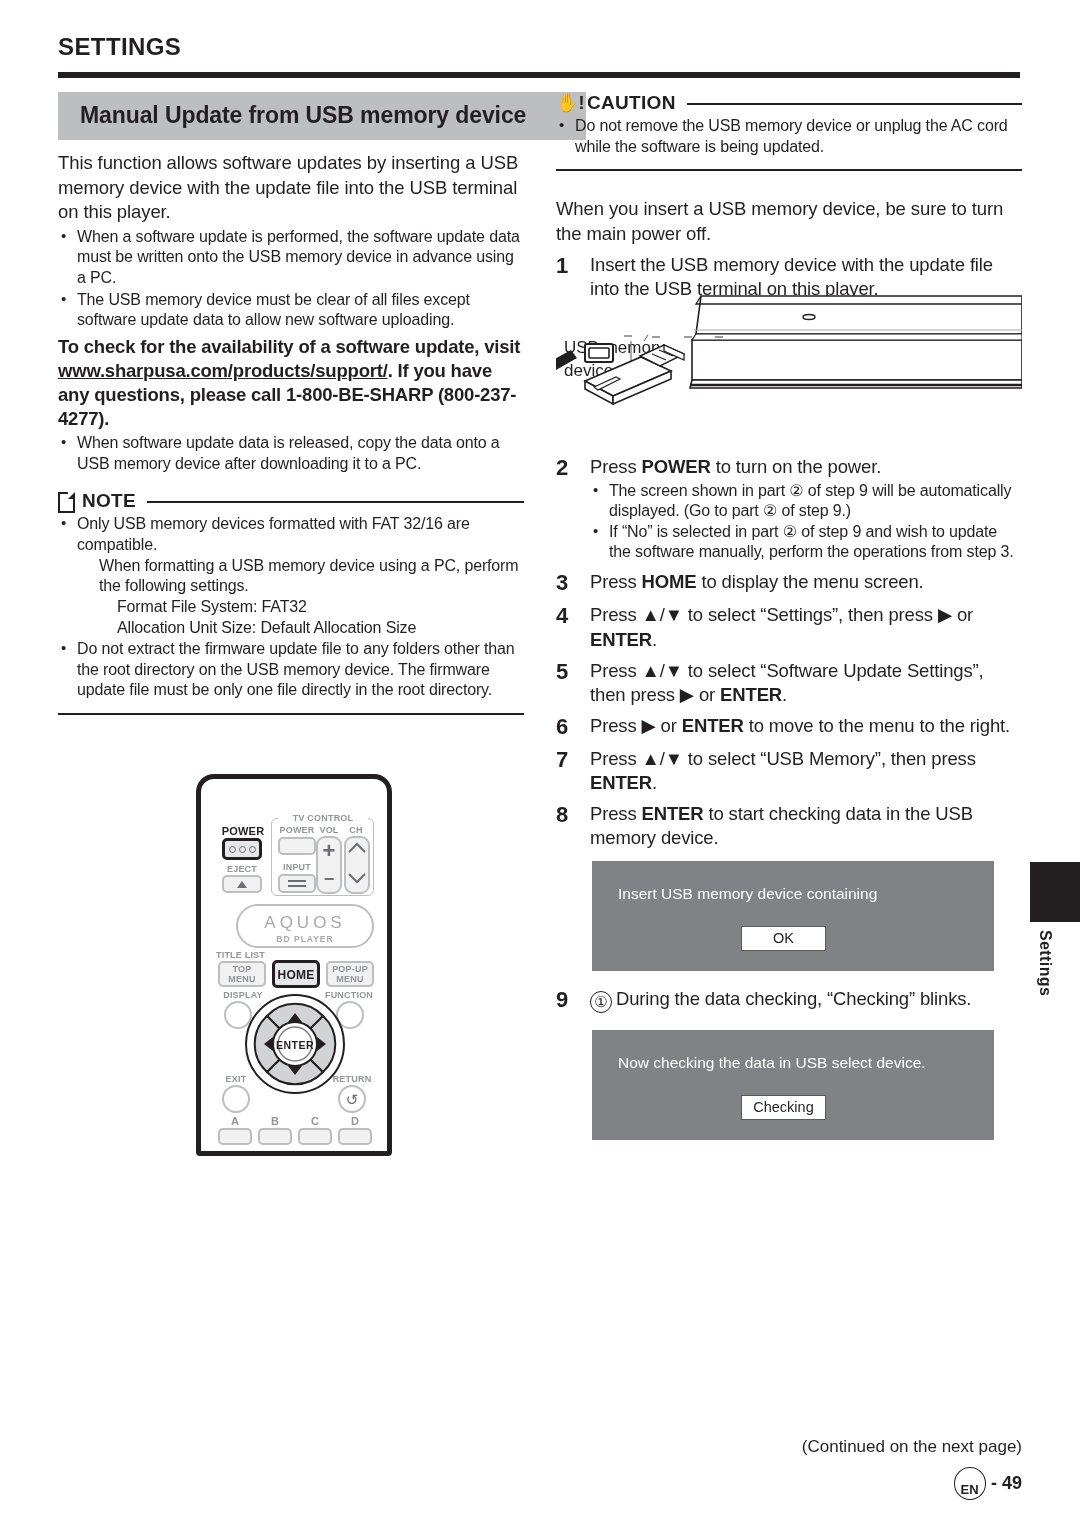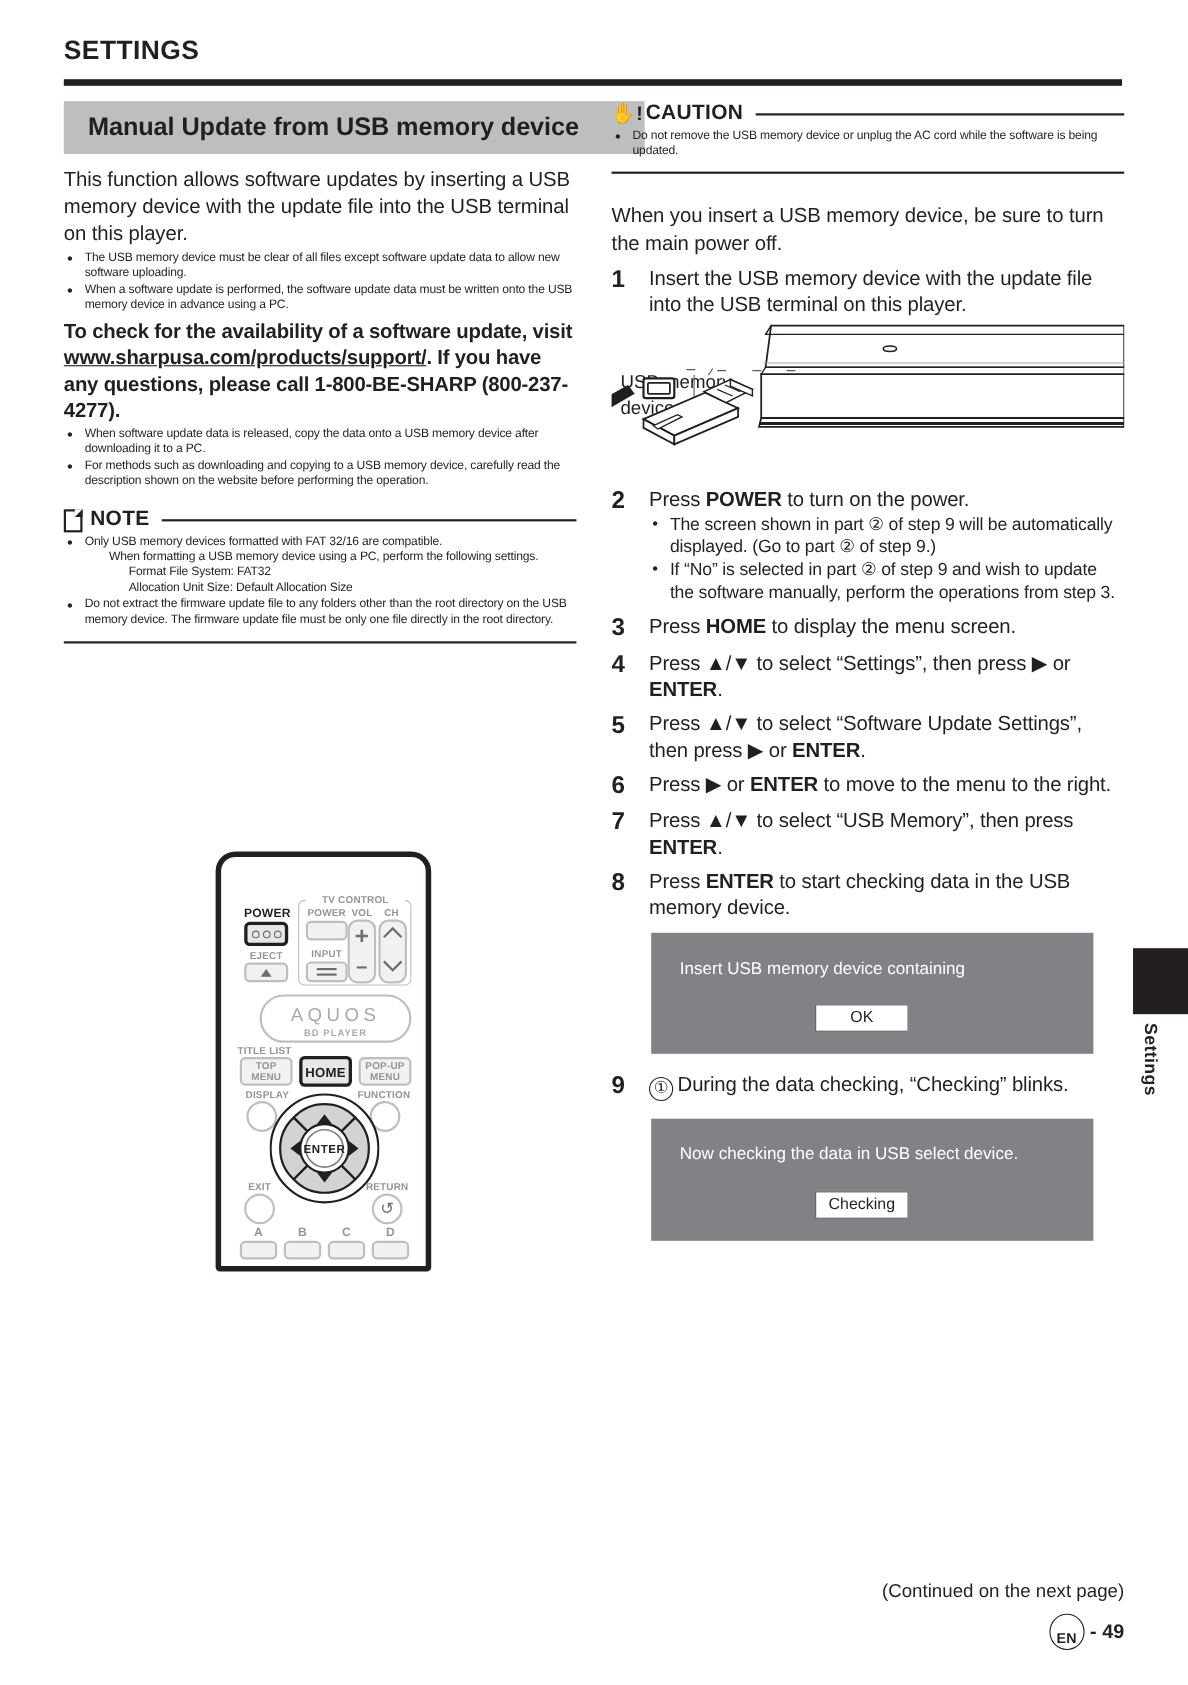--- a/index.html
+++ b/index.html
@@ -71,21 +71,21 @@
   }
 
   ul.bullets {
     list-style: none;
     margin: 2px 0 0 0;
     padding: 0;
   }
   ul.bullets > li {
     position: relative;
     padding-left: 19px;
-    font-size: 11px;
+    font-size: 16px;
     line-height: 1.29;
     letter-spacing: -0.15px;
     margin-top: 1px;
   }
   ul.bullets > li::before {
     content: "\2022";
     position: absolute;
     left: 3px; top: -1px;
     font-size: 15px;
   }
@@ -326,29 +326,28 @@
 
   <div class="col-left">
 
     <div class="banner">
       <div class="banner-text">Manual Update from USB memory device</div>
     </div>
 
     <div class="para">This function allows software updates by inserting a USB memory device with the update file into the USB terminal on this player.</div>
 
     <ul class="bullets">
+      <li>When a software update is performed, the software update data must be written onto the USB memory device in advance using a PC.</li>
       <li>The USB memory device must be clear of all files except software update data to allow new software uploading.</li>
-      <li>When a software update is performed, the software update data must be written onto the USB memory device in advance using a PC.</li>
     </ul>
 
     <div class="bold-block"><span>To check for the availability of a software update, visit </span><span class="uline">www.sharpusa.com/products/support/</span><span>. If you have any questions, please call 1-800-BE-SHARP (800-237-4277).</span></div>
 
     <ul class="bullets">
       <li>When software update data is released, copy the data onto a USB memory device after downloading it to a PC.</li>
-      <li>For methods such as downloading and copying to a USB memory device, carefully read the description shown on the website before performing the operation.</li>
     </ul>
 
     <div class="callout-head">
       <span class="note-icon"></span>
       <span class="label">NOTE</span>
       <span class="rule"></span>
     </div>
 
     <ul class="bullets">
       <li>

